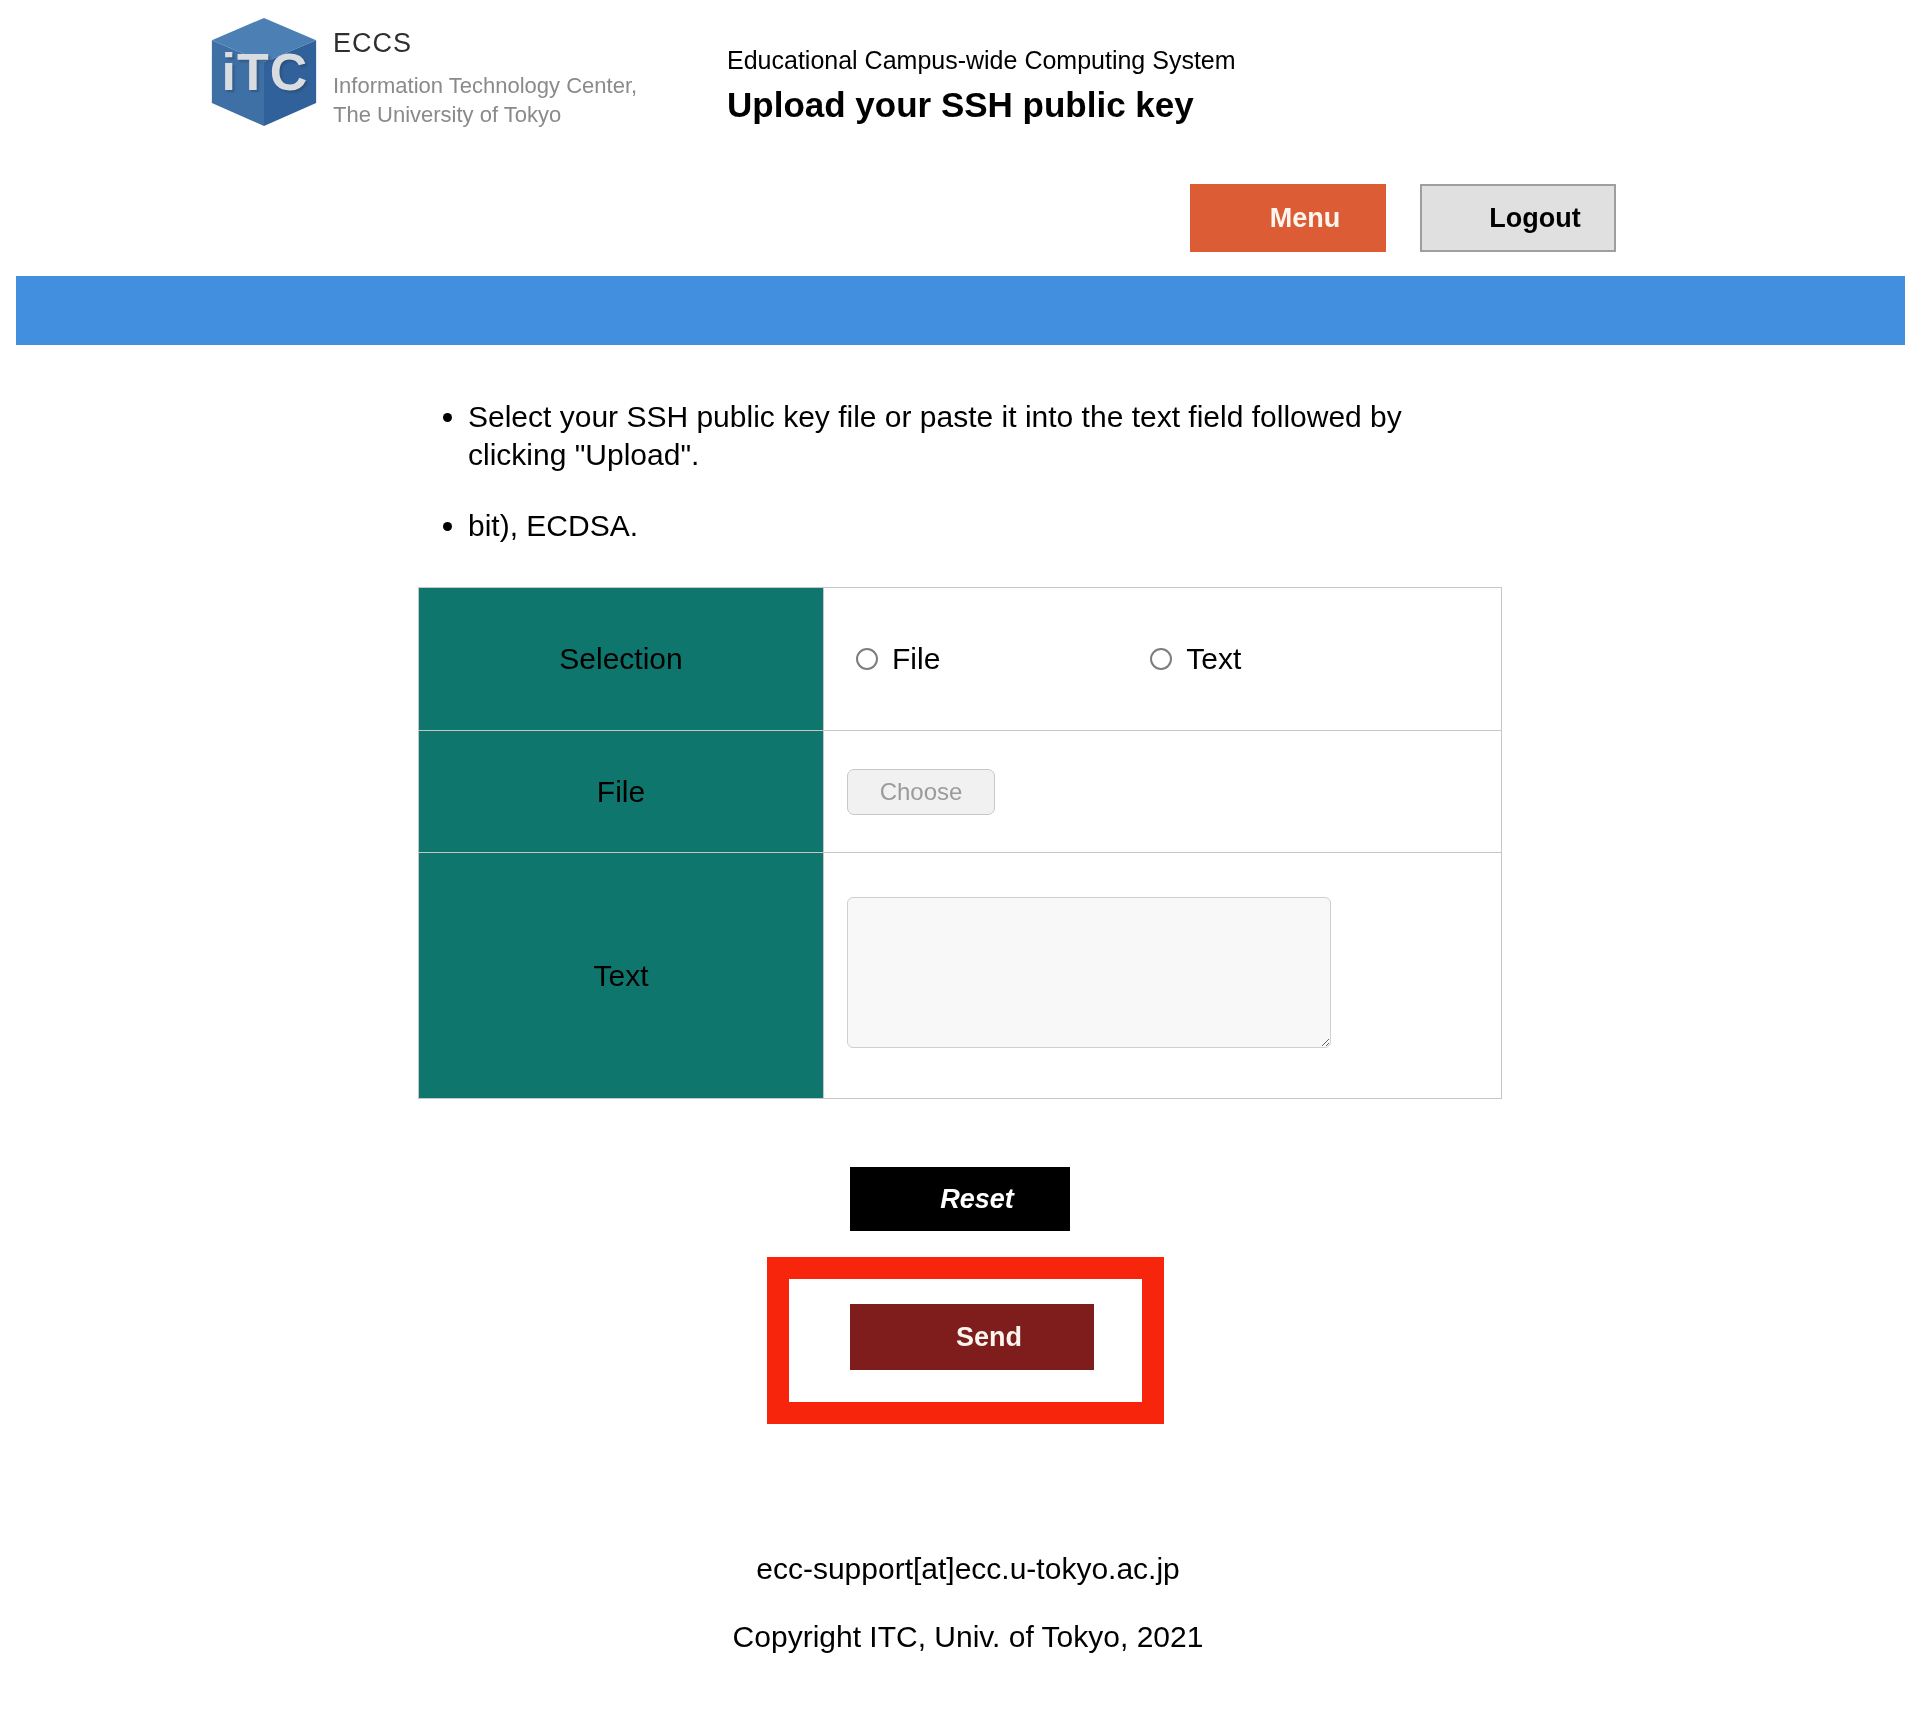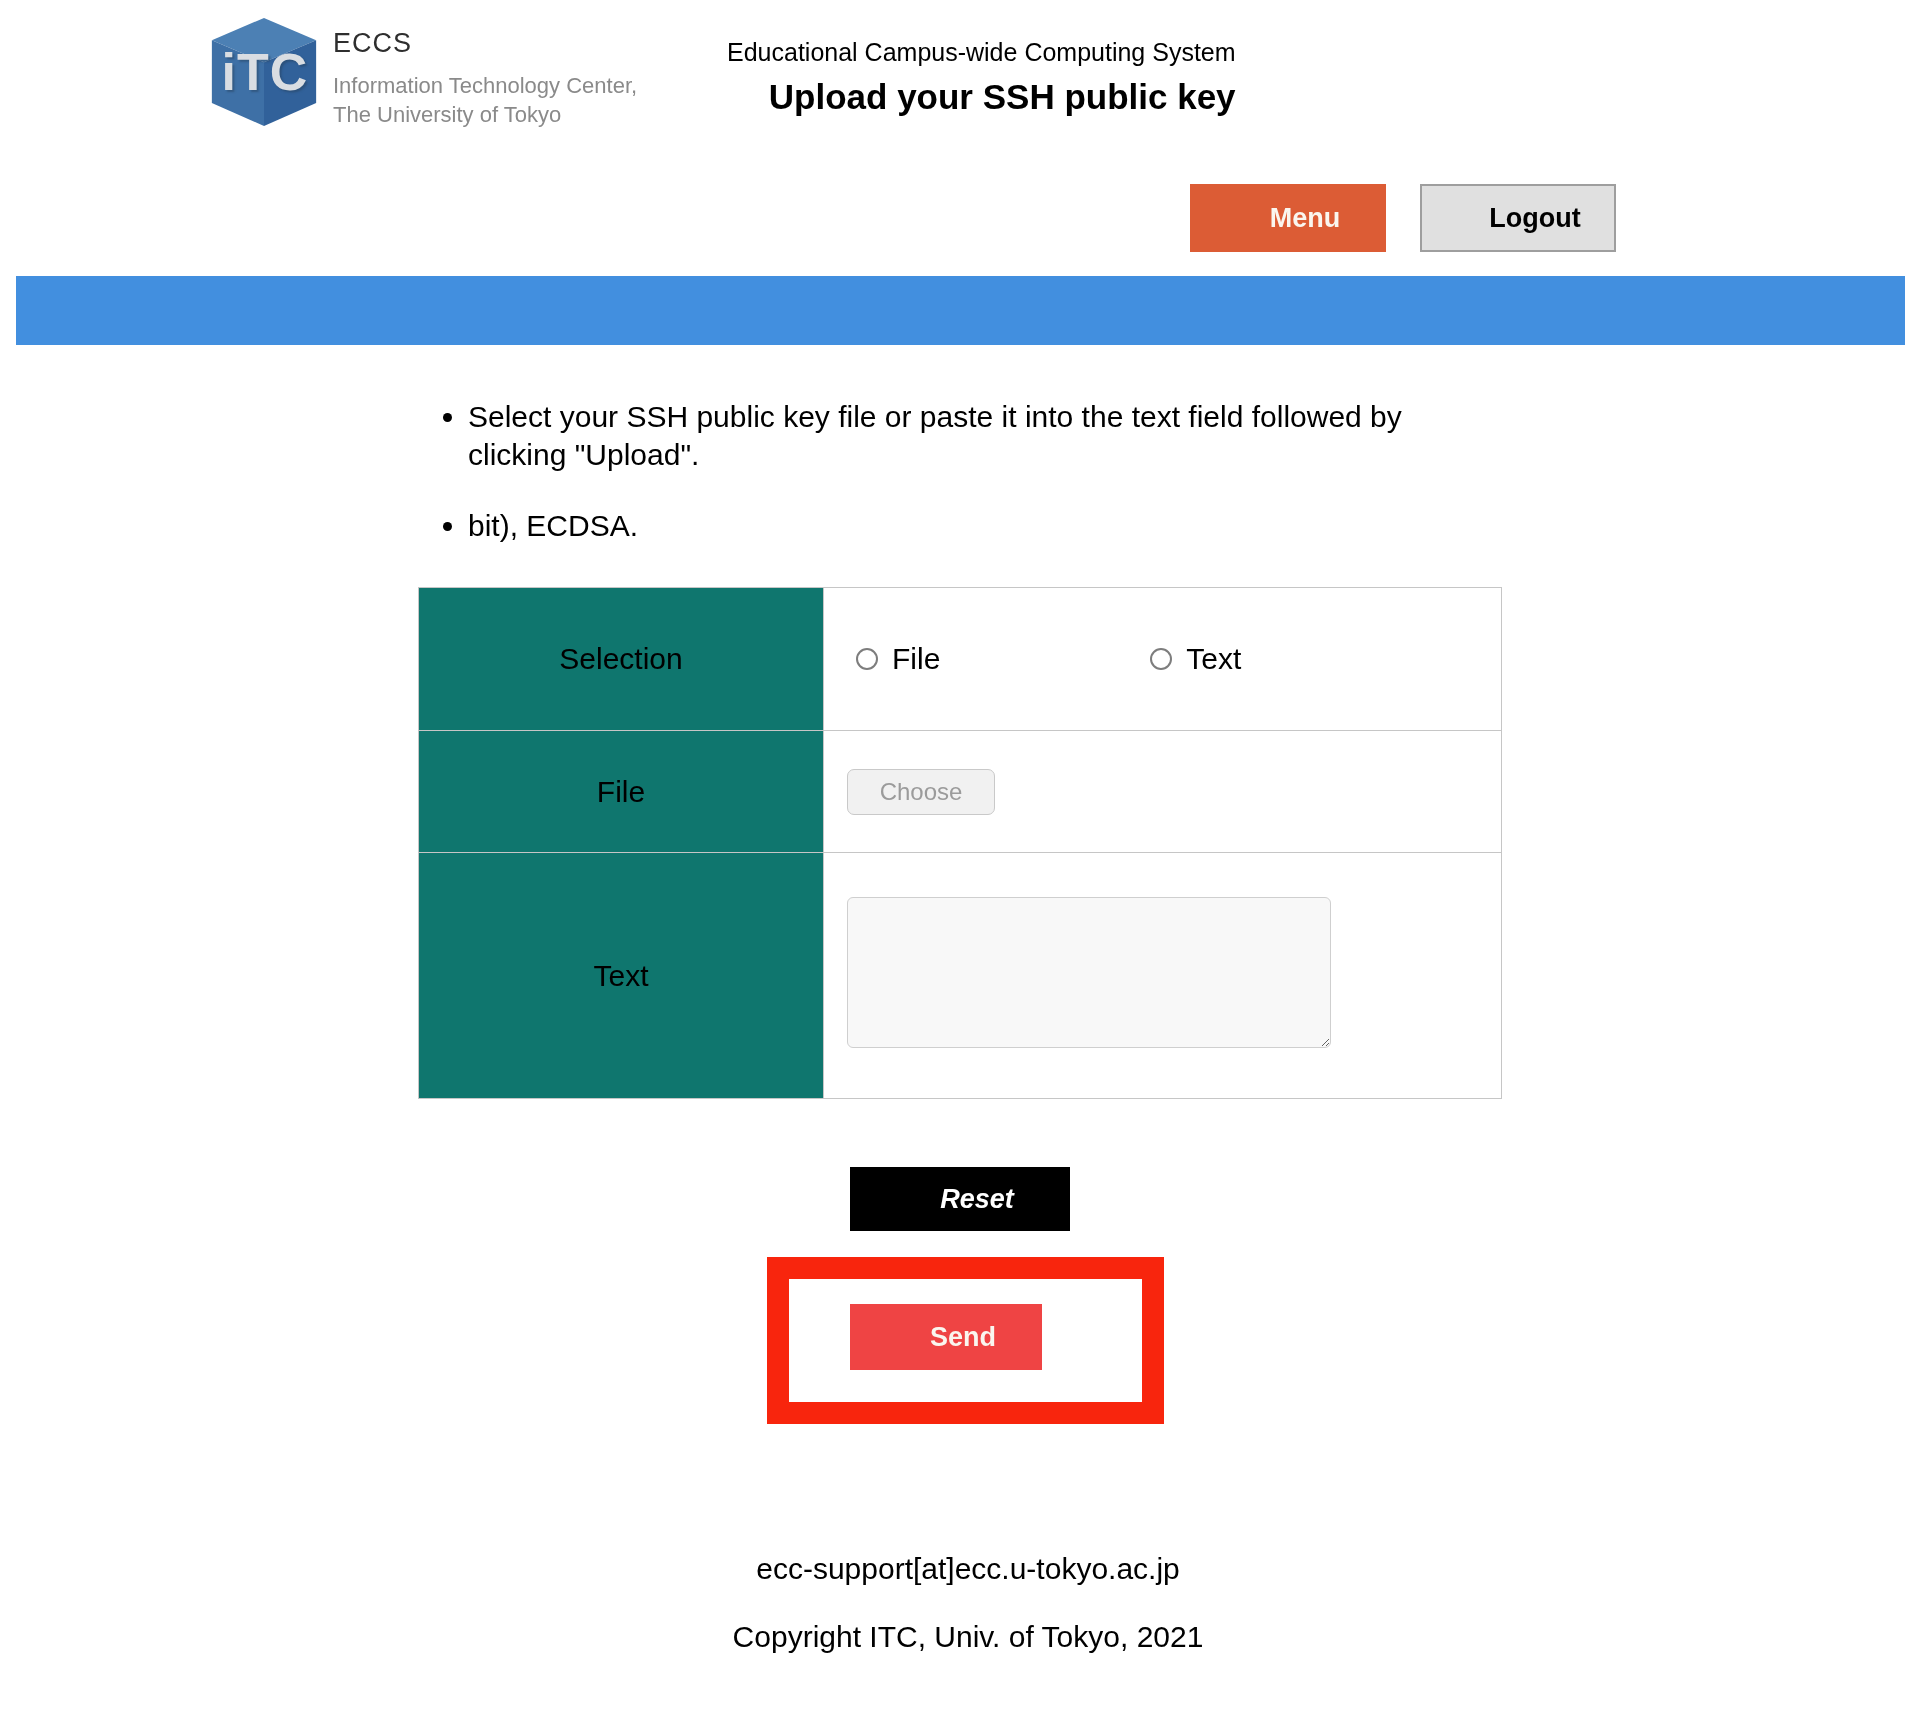--- a/index.html
+++ b/index.html
@@ -22,21 +22,21 @@
     text-align: center;
     font-size: 52px; font-weight: bold;
     color: #d9dde2;
     letter-spacing: 1px;
     text-shadow: 2px 2px 2px rgba(40,70,100,.55);
   }
   .logo-text { position: absolute; left: 128px; top: 14px; }
   .logo-acronym { font-size: 27px; color: #2e2e2e; letter-spacing: 1px; margin-bottom: 12px; }
   .logo-org { font-size: 22px; color: #8a8a8a; line-height: 29px; }
 
-  .head-titles { position: absolute; left: 727px; top: 38px; text-align: right; }
+  .head-titles { position: absolute; left: 727px; top: 46px; }
   .system-name { font-size: 25px; color: #000; margin-bottom: 10px; }
   .page-title { font-size: 35px; font-weight: bold; color: #000; }
 
   .btn { display: flex; align-items: center; justify-content: center; cursor: pointer; padding-left: 34px; }
   .menu-btn {
     position: absolute; left: 1190px; top: 184px; width: 196px; height: 68px;
     background: #DC5C35; color: #faf6ef; font-weight: bold; font-size: 27px; border: none;
   }
   .logout-btn {
     position: absolute; left: 1420px; top: 184px; width: 196px; height: 68px;
@@ -97,22 +97,22 @@
   
   .reset-btn {
     position: absolute; left: 850px; top: 1167px; width: 220px; height: 64px;
     background: #000; color: #fff; font-weight: bold; font-size: 27px; border: none; font-style: italic;
   }
   .highlight-box {
     position: absolute; left: 767px; top: 1257px; width: 397px; height: 167px;
     border: 22px solid #F8250D; background: #fff;
   }
   .send-btn {
-    position: absolute; left: 850px; top: 1304px; width: 192px; height: 66px;
-    background: #ef4444; color: #faf6ef; font-weight: bold; font-size: 27px; border: none;
+    position: absolute; left: 850px; top: 1304px; width: 244px; height: 66px;
+    background: #7f1d1d; color: #faf6ef; font-weight: bold; font-size: 27px; border: none;
   }
 
   
   .footer-contact, .footer-copyright {
     position: absolute; left: 0; width: 100%;
     text-align: center; font-size: 30px; color: #000; margin-left: 8px;
   }
   .footer-contact { top: 1552px; }
   .footer-copyright { top: 1620px; }
 </style>

